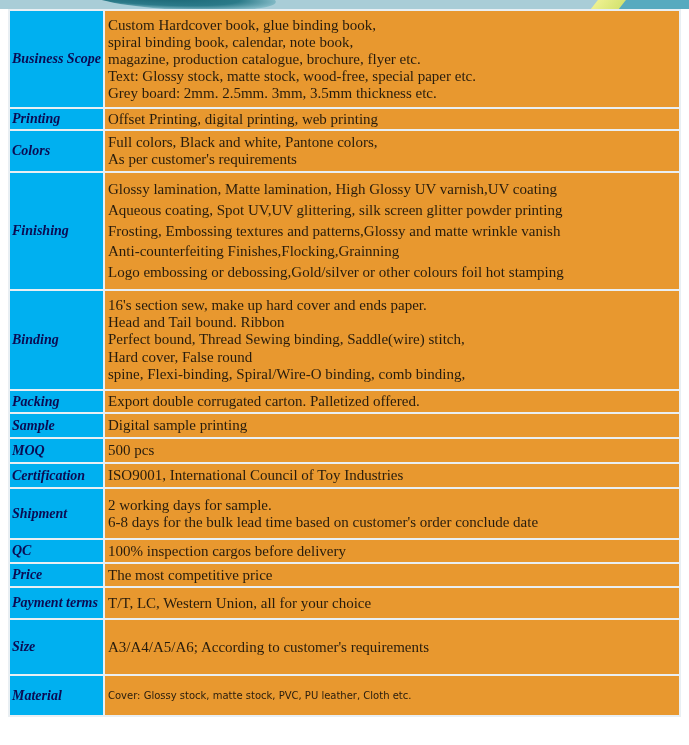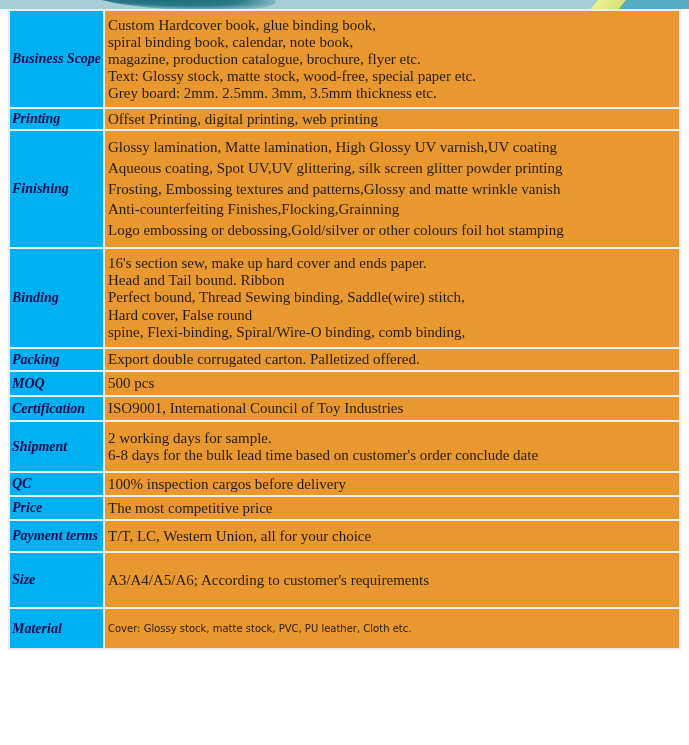--- a/index.html
+++ b/index.html
@@ -126,20 +126,27 @@
           <div class="line">Text: Glossy stock, matte stock, wood-free, special paper etc.</div>
           <div class="line">Grey board: 2mm. 2.5mm. 3mm, 3.5mm thickness etc.</div>
         </td>
       </tr>
       <tr class="row-printing">
         <th class="label-cell">Printing</th>
         <td class="value-cell">
           <div class="line">Offset Printing, digital printing, web printing</div>
         </td>
       </tr>
+      <tr class="row-colors">
+        <th class="label-cell">Colors</th>
+        <td class="value-cell">
+          <div class="line">Full colors, Black and white, Pantone colors,</div>
+          <div class="line">As per customer's requirements</div>
+        </td>
+      </tr>
       <tr class="row-finishing">
         <th class="label-cell">Finishing</th>
         <td class="value-cell">
           <div class="line">Glossy lamination, Matte lamination, High Glossy UV varnish,UV coating</div>
           <div class="line">Aqueous coating, Spot UV,UV glittering, silk screen glitter powder printing</div>
           <div class="line">Frosting, Embossing textures and patterns,Glossy and matte wrinkle vanish</div>
           <div class="line">Anti-counterfeiting Finishes,Flocking,Grainning</div>
           <div class="line">Logo embossing or debossing,Gold/silver or other colours foil hot stamping</div>
         </td>
       </tr>
@@ -152,20 +159,26 @@
           <div class="line">Hard cover, False round</div>
           <div class="line">spine, Flexi-binding, Spiral/Wire-O binding, comb binding,</div>
         </td>
       </tr>
       <tr class="row-packing">
         <th class="label-cell">Packing</th>
         <td class="value-cell">
           <div class="line">Export double corrugated carton. Palletized offered.</div>
         </td>
       </tr>
+      <tr class="row-sample">
+        <th class="label-cell">Sample</th>
+        <td class="value-cell">
+          <div class="line">Digital sample printing</div>
+        </td>
+      </tr>
       <tr class="row-moq">
         <th class="label-cell">MOQ</th>
         <td class="value-cell">
           <div class="line">500 pcs</div>
         </td>
       </tr>
       <tr class="row-certification">
         <th class="label-cell">Certification</th>
         <td class="value-cell">
           <div class="line">ISO9001, International Council of Toy Industries</div>

